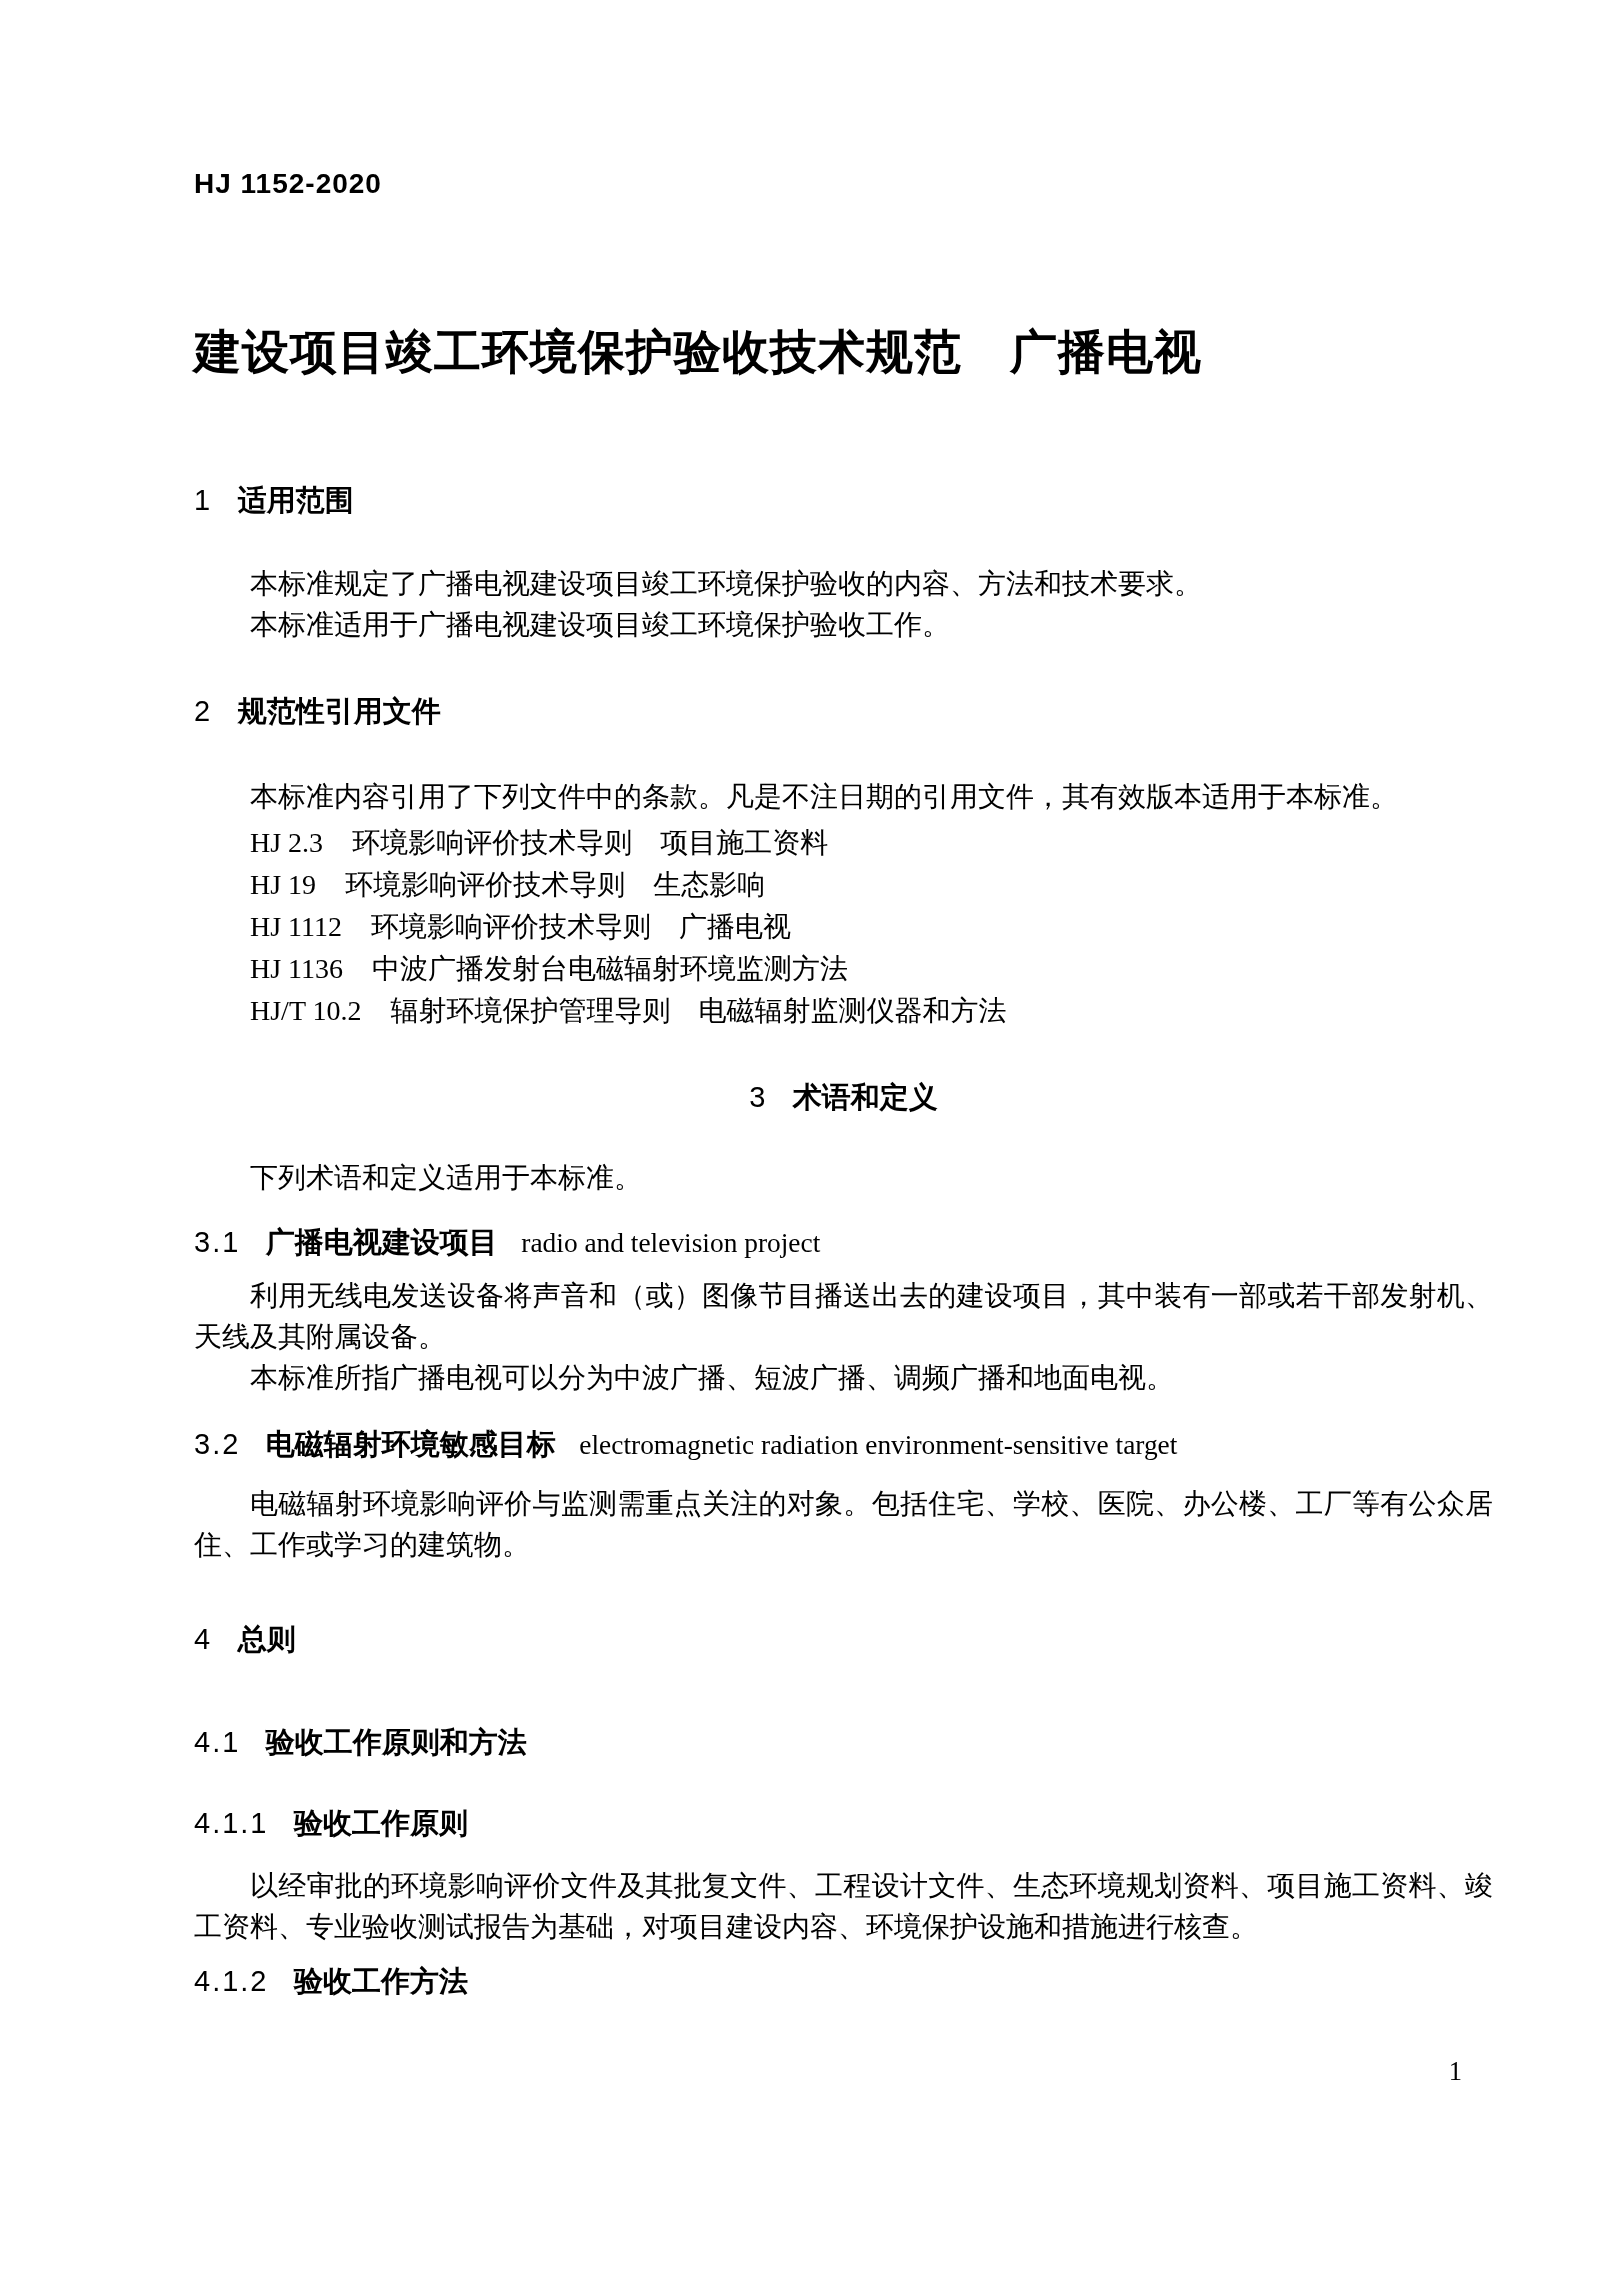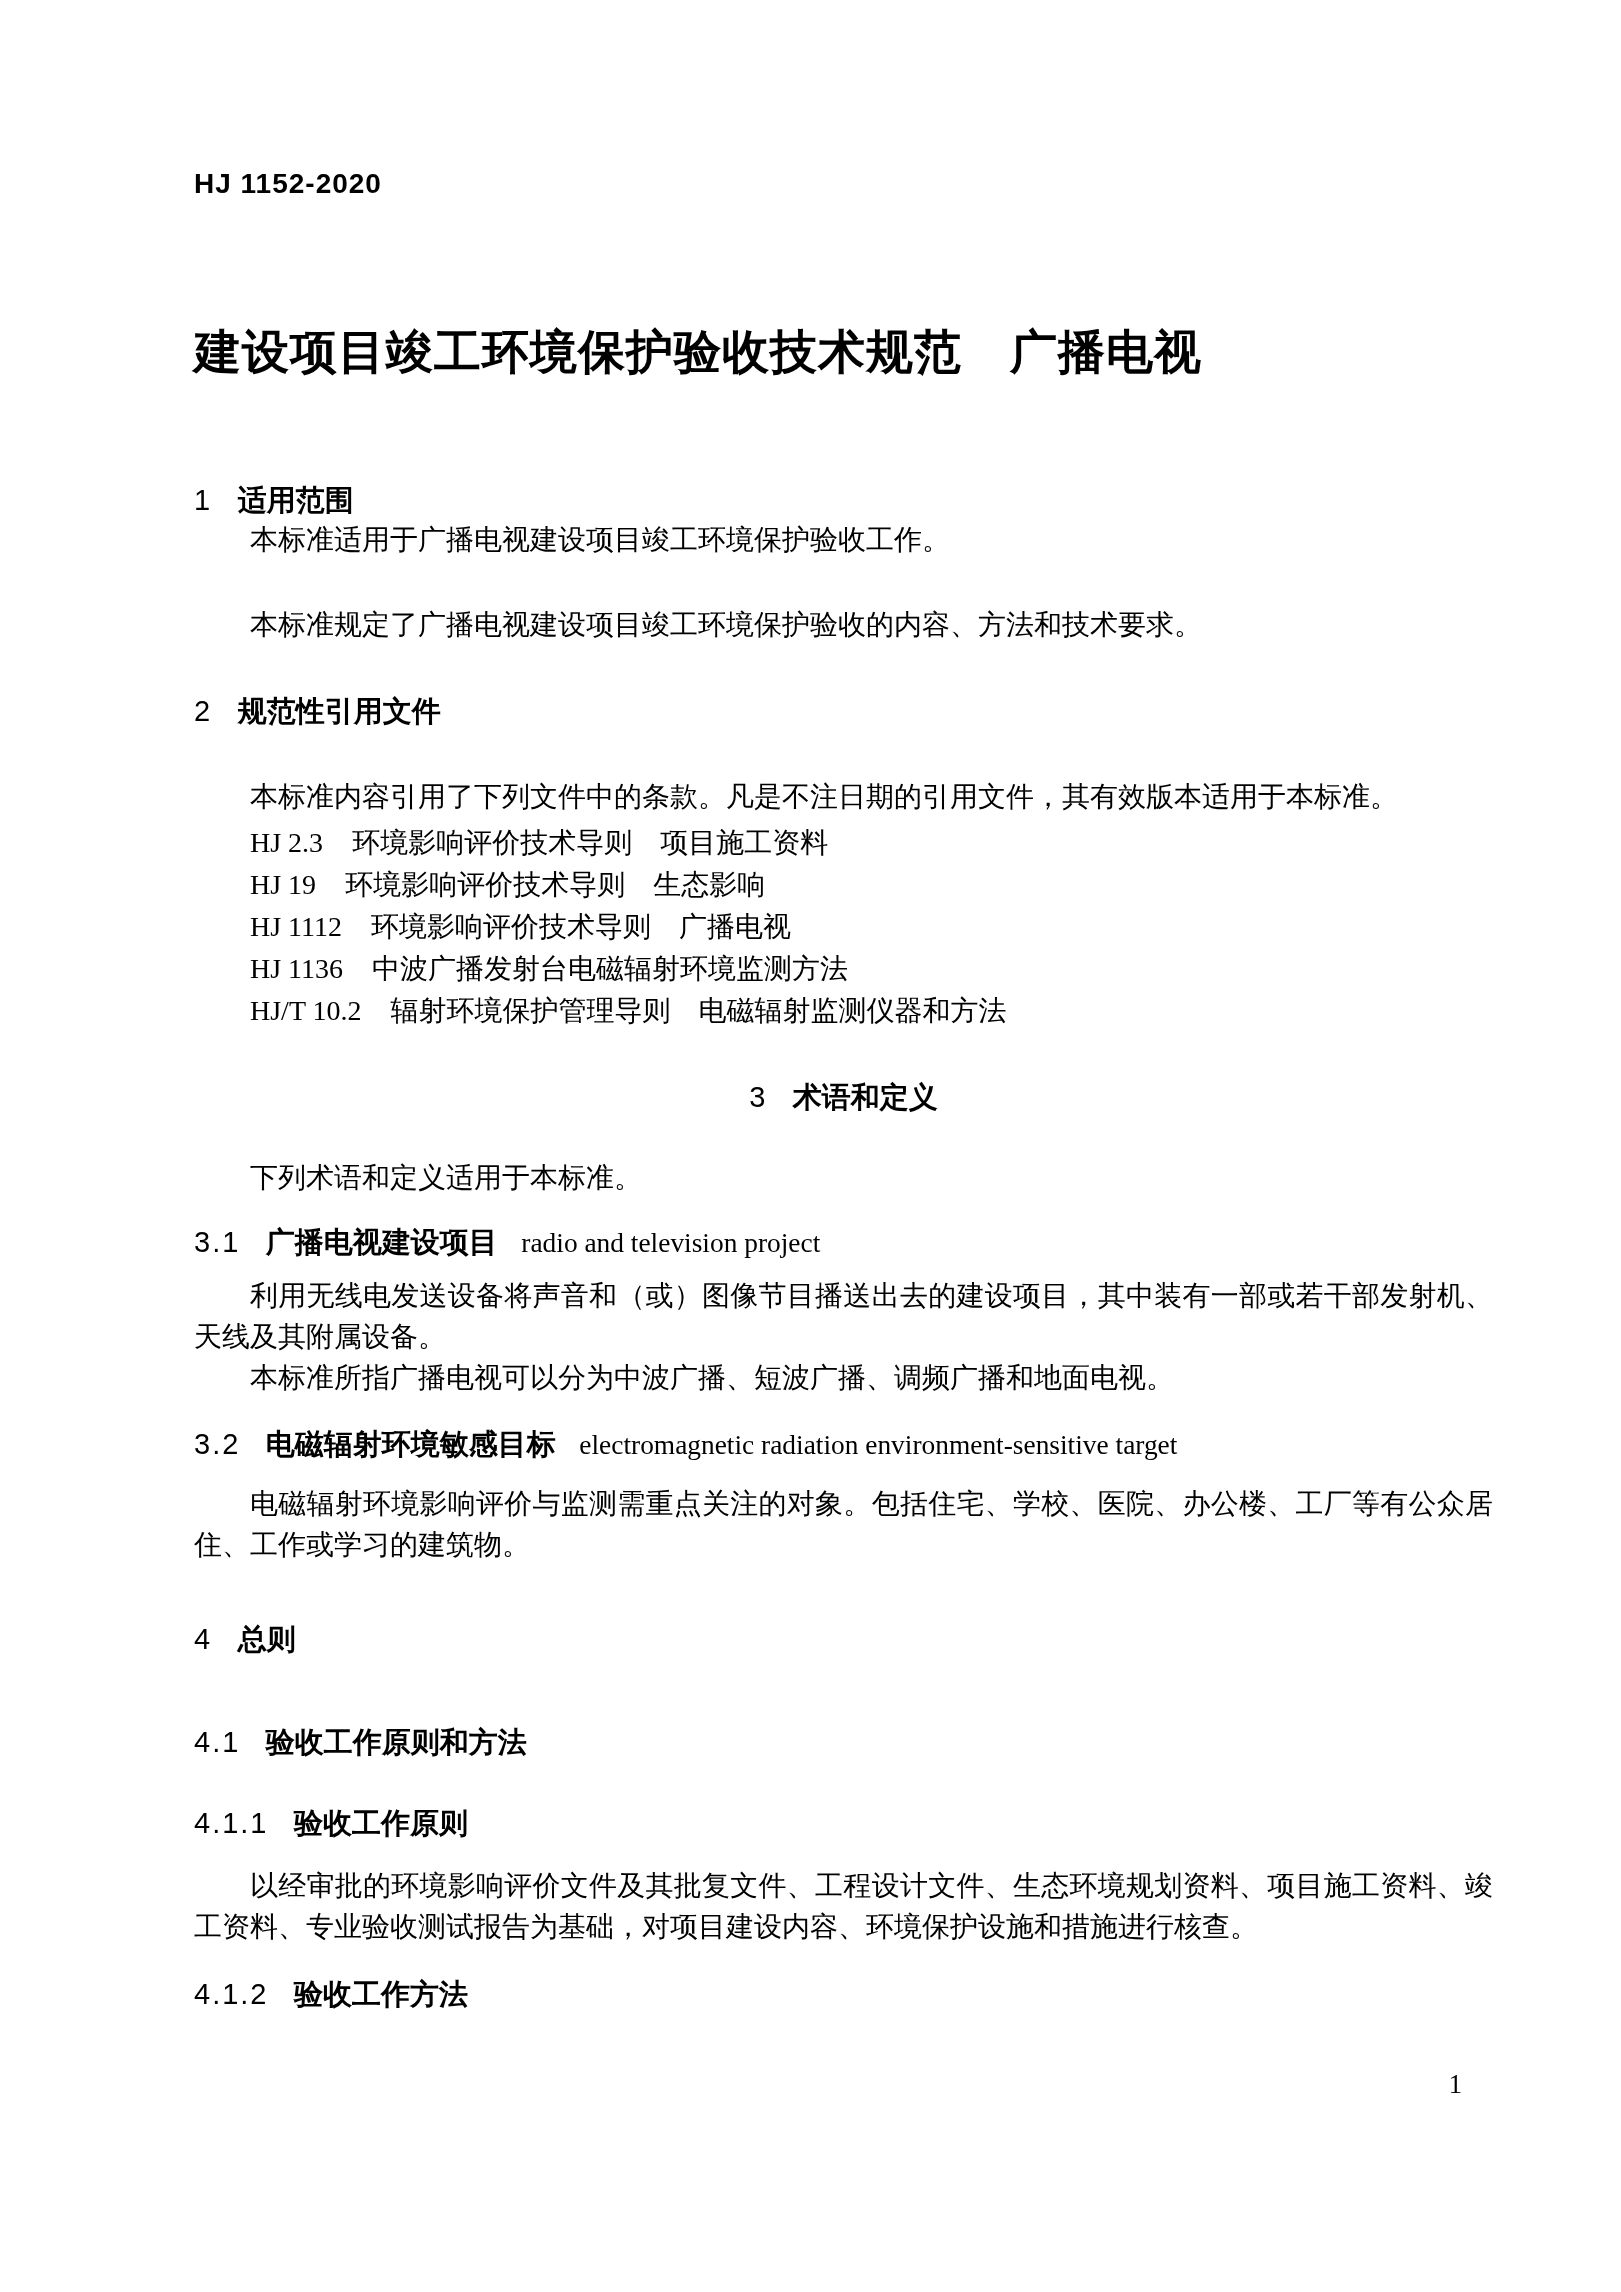--- a/index.html
+++ b/index.html
@@ -78,43 +78,43 @@
   #h3        { margin-top: 47px; text-align: center; }
   #s3intro   { margin-top: 41px; }
   #t31h      { margin-top: 25.5px; }
   #t31p1     { margin-top: 12px; }
   #t32h      { margin-top: 26.5px; }
   #t32p1     { margin-top: 18.6px; }
   #h4        { margin-top: 56px; }
   #h41       { margin-top: 66px; }
   #h411      { margin-top: 44px; }
   #s411p1    { margin-top: 22.5px; }
-  #h412      { margin-top: 29px; }
+  #h412      { margin-top: 16px; }
   .page-num {
     margin-top: 56px;
     text-align: right;
     padding-right: 31px;
     font-size: 26.5px;
     line-height: 31px;
   }
 </style>
 </head>
 <body>
 
 <div class="page">
 
   <div class="doc-code">HJ 1152-2020</div>
 
   <div class="doc-title">建设项目竣工环境保护验收技术规范　广播电视</div>
 
   <div class="h" id="h1">
     <span class="h-num">1</span><span>适用范围</span>
   </div>
+  <p class="body" id="s1p1">本标准规定了广播电视建设项目竣工环境保护验收的内容、方法和技术要求。</p>
   <p class="body">本标准适用于广播电视建设项目竣工环境保护验收工作。</p>
-  <p class="body" id="s1p1">本标准规定了广播电视建设项目竣工环境保护验收的内容、方法和技术要求。</p>
 
   <div class="h" id="h2">
     <span class="h-num">2</span><span>规范性引用文件</span>
   </div>
   <p class="body" id="s2intro">本标准内容引用了下列文件中的条款。凡是不注日期的引用文件，其有效版本适用于本标准。</p>
   <div id="refs">
     <div class="ref">
       <span class="ref-code">HJ 2.3</span><span>环境影响评价技术导则　项目施工资料</span>
     </div>
     <div class="ref">

